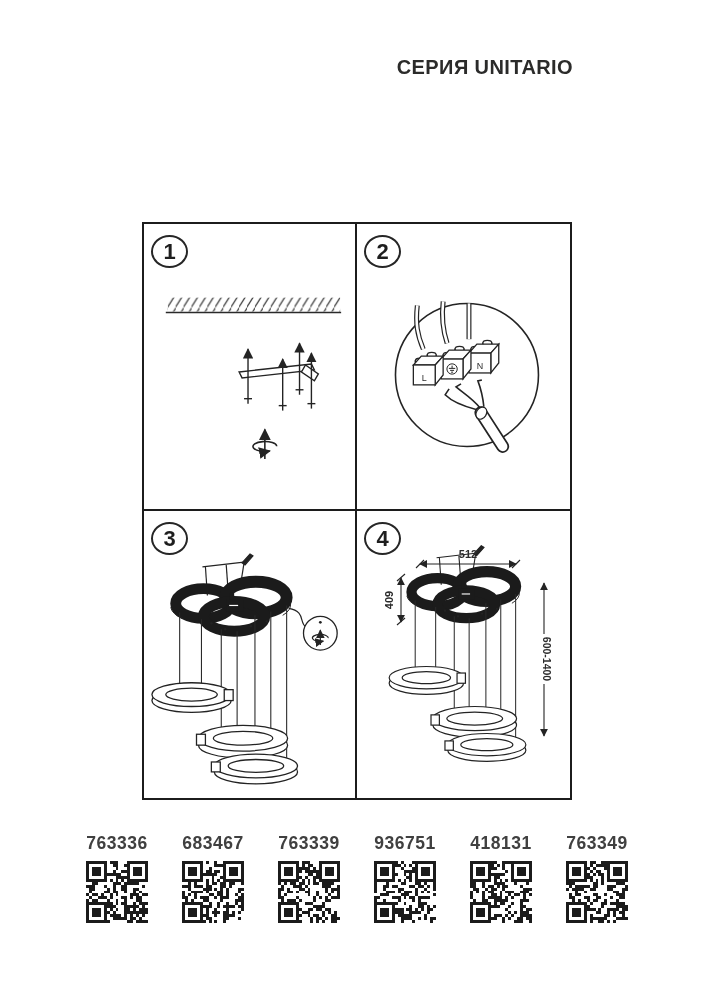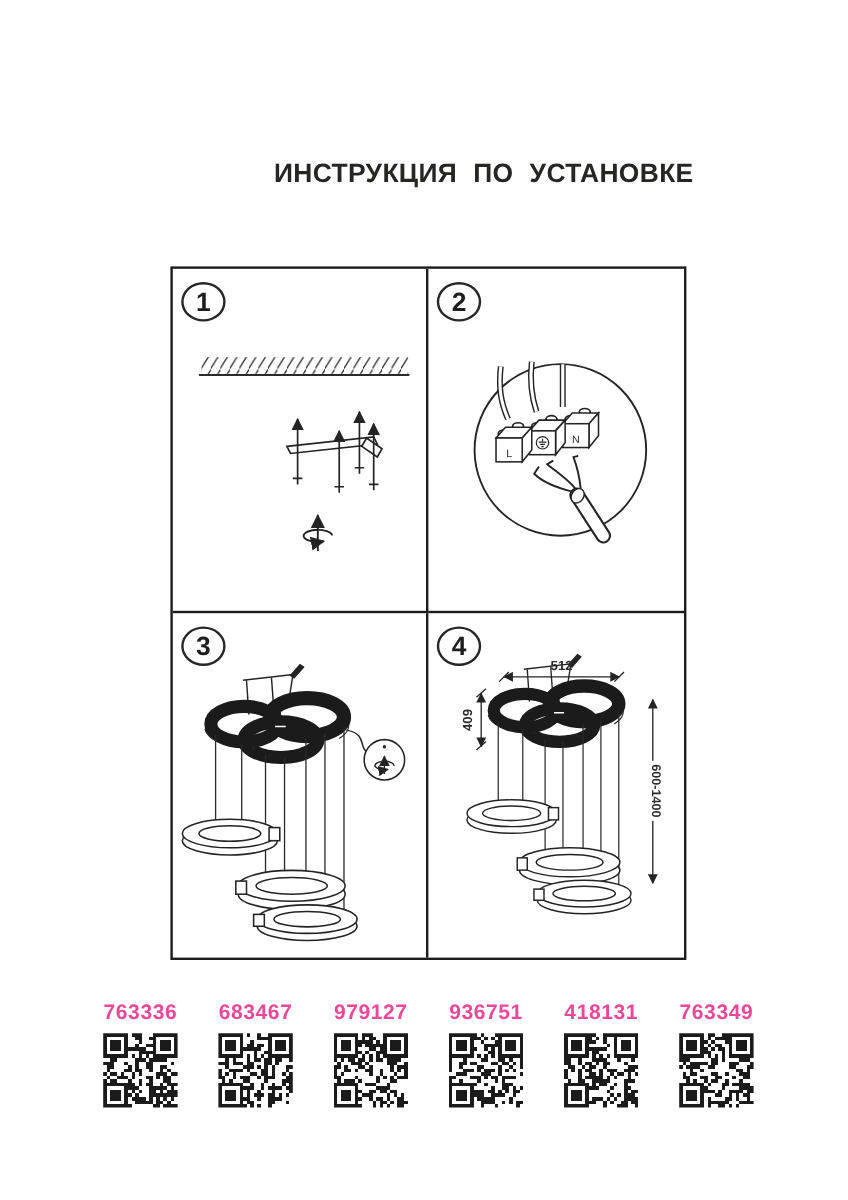--- a/index.html
+++ b/index.html
@@ -19,21 +19,21 @@
   .panel-1 { border-right:2px solid #1c1c1c; border-bottom:2px solid #1c1c1c; }
   .panel-2 { border-bottom:2px solid #1c1c1c; }
   .panel-3 { border-right:2px solid #1c1c1c; }
 
   .step-badge { position:absolute; top:11px; left:7px; width:37px; height:33px; border:2px solid #262626; border-radius:50%; display:flex; align-items:center; justify-content:center; font-size:22px; font-weight:bold; color:#1e1e1e; background:#fff; z-index:2; }
 
   .panel svg.art { position:absolute; left:0; top:0; width:100%; height:100%; }
 
   .products-row { position:absolute; left:69px; top:833px; width:576px; display:flex; }
   .product { width:96px; text-align:center; }
-  .product-article { font-size:17.5px; font-weight:bold; color:#ec4899; letter-spacing:0.5px; }
+  .product-article { font-size:17.5px; font-weight:bold; color:#404040; letter-spacing:0.5px; }
   .qr { width:62px; height:62px; margin:7px auto 0 auto; }
 
   .defs-holder { position:absolute; width:0; height:0; overflow:hidden; }
   text.dim { font-family:"Liberation Sans", sans-serif; font-weight:bold; fill:#2c2c2c; stroke:none; }
   text.term { font-family:"Liberation Sans", sans-serif; fill:#2c2c2c; stroke:none; }
 </style>
 </head>
 <body>
 
 <svg class="defs-holder" aria-hidden="true">
@@ -91,24 +91,24 @@
         <ellipse cx="117" cy="254" rx="42" ry="12"></ellipse>
         <ellipse cx="117" cy="248" rx="42" ry="12"></ellipse>
         <ellipse cx="117" cy="248" rx="28" ry="6.5"></ellipse>
         <rect x="72" y="244" width="9" height="10"></rect>
       </g>
     </g>
   </defs>
 </svg>
 
 <div class="brand-block">
+  <div class="brand-series">СЕРИЯ UNITARIO</div>
 </div>
 
 <div class="title-block">
-  <div class="title-line1">ИНСТРУКЦИЯ ПО УСТАНОВКЕ</div>
 </div>
 
 <div class="steps-grid">
 
   <div class="panel panel-1">
     <div class="step-badge">
       <span>1</span>
     </div>
     <svg class="art" viewBox="0 0 213 287">
       <g>
@@ -721,21 +721,21 @@
           <rect x="4" y="20" width="1" height="1"></rect>
           <rect x="5" y="20" width="1" height="1"></rect>
           <rect x="6" y="20" width="1" height="1"></rect>
           <rect x="7" y="20" width="1" height="1"></rect>
           <rect x="9" y="20" width="1" height="1"></rect>
           <rect x="11" y="20" width="1" height="1"></rect>
           <rect x="14" y="20" width="1" height="1"></rect>
         </svg></div>
   </div>
   <div class="product">
-    <div class="product-article">979127</div>
+    <div class="product-article">763339</div>
     <div class="qr"><svg viewBox="0 0 21 21" width="100%" height="100%" shape-rendering="crispEdges" fill="#1b1b1b">
           <rect x="0" y="0" width="1" height="1"></rect>
           <rect x="1" y="0" width="1" height="1"></rect>
           <rect x="2" y="0" width="1" height="1"></rect>
           <rect x="3" y="0" width="1" height="1"></rect>
           <rect x="4" y="0" width="1" height="1"></rect>
           <rect x="5" y="0" width="1" height="1"></rect>
           <rect x="6" y="0" width="1" height="1"></rect>
           <rect x="8" y="0" width="1" height="1"></rect>
           <rect x="9" y="0" width="1" height="1"></rect>

